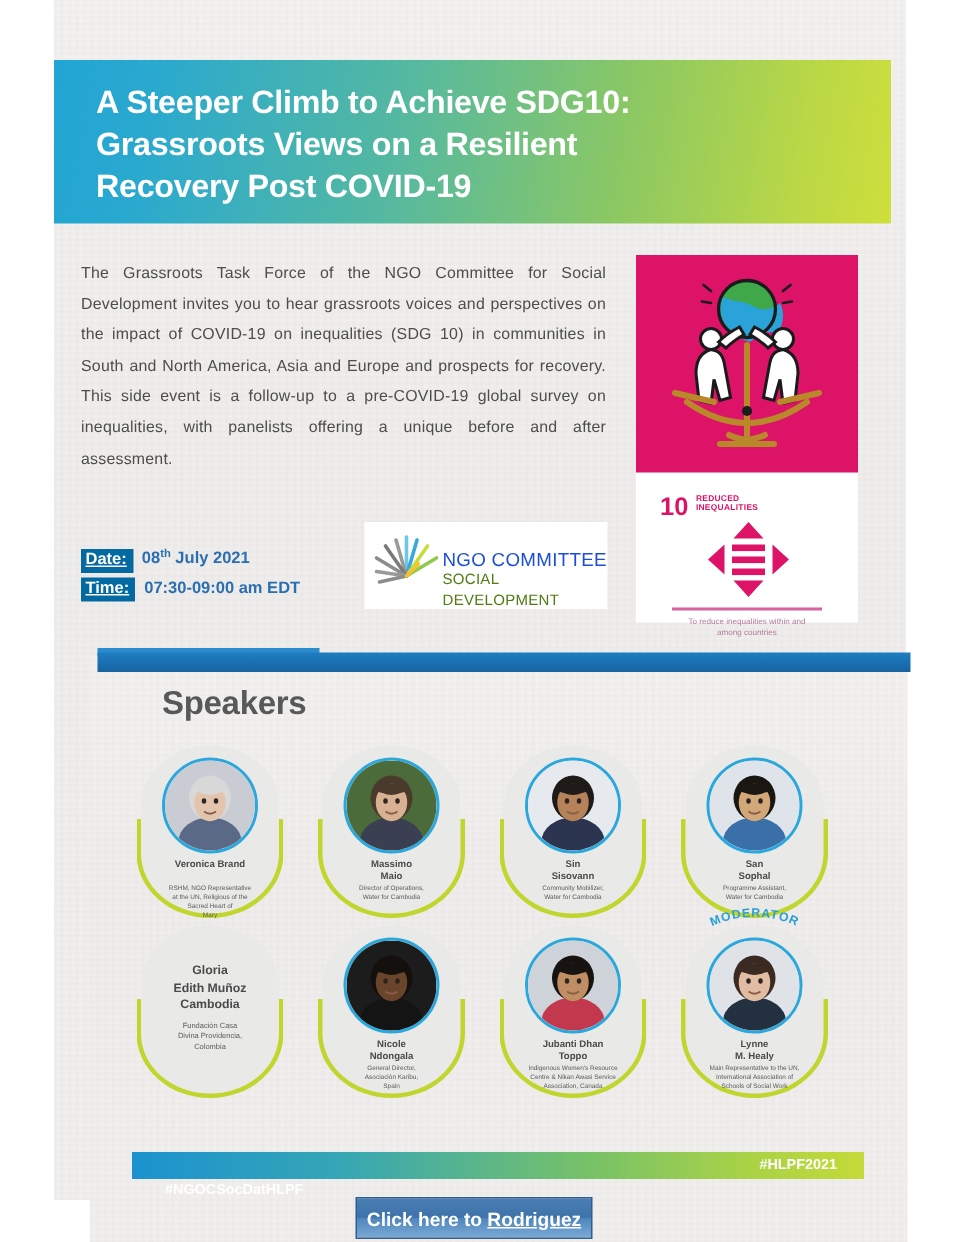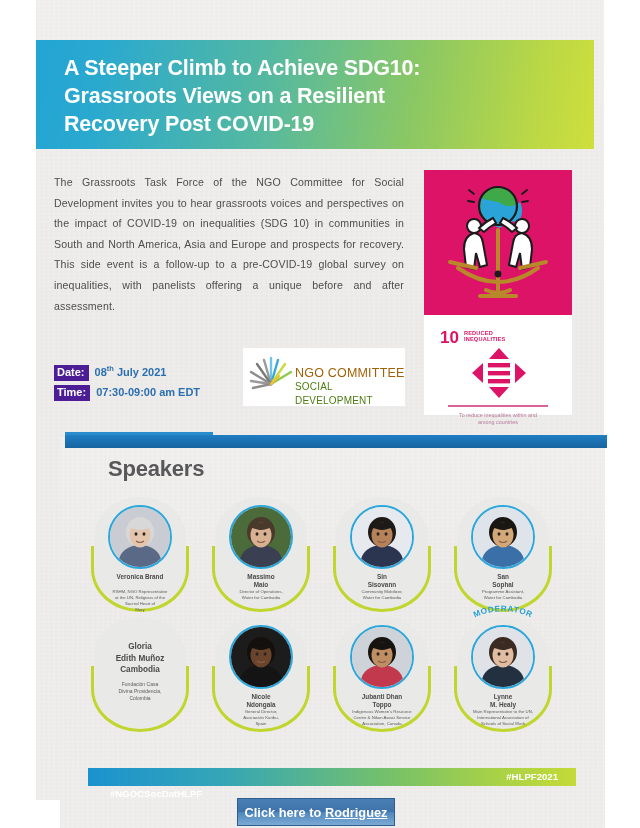--- a/index.html
+++ b/index.html
@@ -56,26 +56,27 @@
     font-size: 10.6px;
     line-height: 20.6px;
     text-align: justify;
     letter-spacing: 0.15px;
   }
 
   
   .meta { position: absolute; left: 54px; top: 364px; }
   .meta-row { display: flex; align-items: baseline; margin-bottom: 6px; height: 15px;}
   .meta-key {
-    background: #4c1d95;
+    background: #0369a1;
     color: #ffffff;
     font-size: 11px;
     font-weight: bold;
     padding: 1px 4px 2px 3px;
     line-height: 13px;
+    text-decoration: underline;
   }
   .meta-val {
     color: #2b6fb0;
     font-size: 11px;
     font-weight: bold;
     margin-left: 6px;
   }
   .meta-val sup { font-size: 7.5px; }
 
   
@@ -84,21 +85,21 @@
     left: 243px; top: 348px;
     width: 162px; height: 58px;
     background: #ffffff;
     overflow: hidden;
   }
   .ngo-logo .burst { position: absolute; left: 6px; top: 6px; }
   .ngo-logo .ngo-txt {
     position: absolute; left: 52px; top: 18px;
     line-height: 14px;
   }
-  .ngo-txt .l1 { font-size: 12.5px; color: #a16207; letter-spacing: 0.2px; display:block;}
+  .ngo-txt .l1 { font-size: 12.5px; color: #1d4ed8; letter-spacing: 0.2px; display:block;}
   .ngo-txt .l2 { font-size: 10px; color: #4d7c0f; letter-spacing: 0.2px; display:block;}
 
   
   .sdg-panel {
     position: absolute;
     left: 424px; top: 170px;
     width: 148px; height: 245px;
     background: #ffffff;
   }
   .sdg-art {

